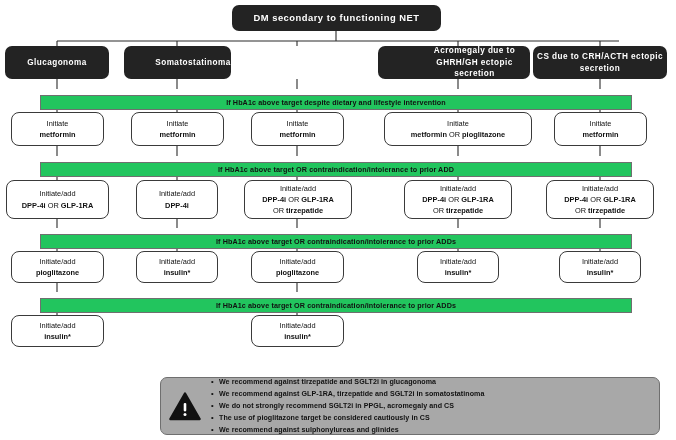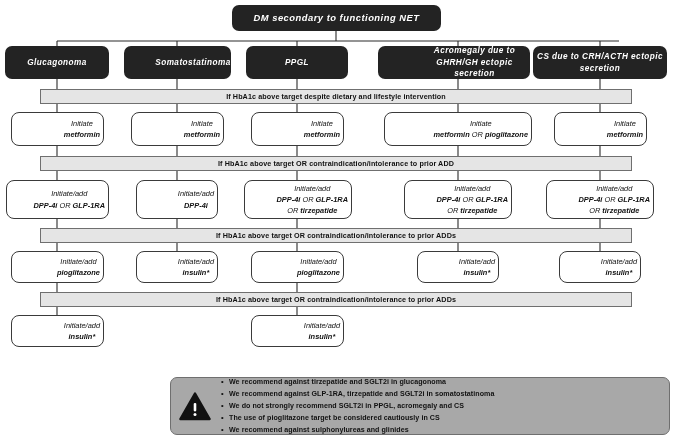--- a/index.html
+++ b/index.html
@@ -37,21 +37,20 @@
 
   
   .node {
     position: absolute;
     box-sizing: border-box;
     display: flex;
     align-items: center;
     justify-content: center;
     text-align: center;
     z-index: 2;
-    font-style: italic;
   }
 
   .node-dark {
     background: #232323;
     color: #ffffff;
     border-radius: 7px;
     font-size: 8.2px;
     font-weight: 700;
     letter-spacing: .45px;
     line-height: 1.45;
@@ -64,42 +63,42 @@
   }
 
   .node-white {
     background: #ffffff;
     color: #111111;
     border: 1.2px solid #3a3a3a;
     border-radius: 8px;
     font-size: 7.4px;
     line-height: 1.5;
     padding: 2px 3px;
-    justify-content: flex-end;
   }
 
   .node-white .l1 { font-weight: 400; display: block; }
   .node-white .l2 { font-weight: 700; display: block; }
   .node-white .l3 { font-weight: 700; display: block; }
   .node-white .reg { font-weight: 400; }
 
   
   .bar {
     position: absolute;
     box-sizing: border-box;
-    background: #e5e5e5;
+    background: #22c55e;
     border: 1px solid #6f6f6f;
     color: #111111;
     font-size: 7.2px;
     font-weight: 700;
     letter-spacing: .1px;
     display: flex;
     align-items: center;
     justify-content: center;
     z-index: 3;
+    margin-top: 6px;
   }
 
   
   .warnbox {
     position: absolute;
     box-sizing: border-box;
     background: #a8a8a8;
     border: 1px solid #6f6f6f;
     border-radius: 7px;
     display: flex;
@@ -199,23 +198,20 @@
   <div class="node node-dark node-title" style="left:232px; top:5px; width:209px; height:26px;">
     <span>DM secondary to functioning NET</span>
   </div>
 
   <div class="node node-dark" style="left:5px; top:46px; width:104px; height:33px;">
     <span>Glucagonoma</span>
   </div>
   <div class="node node-dark" style="left:124px; top:46px; width:107px; height:33px;padding-left:35px;">
     <span>Somatostatinoma</span>
   </div>
-  <div class="node node-dark" style="left:246px; top:46px; width:102px; height:33px;">
-    <span>PPGL</span>
-  </div>
   <div class="node node-dark" style="left:378px; top:46px; width:152px; height:33px;padding-left:45px;">
     <span>Acromegaly due to GHRH/GH ectopic secretion</span>
   </div>
   <div class="node node-dark" style="left:533px; top:46px; width:134px; height:33px;">
     <span>CS due to CRH/ACTH ectopic secretion</span>
   </div>
 
   <div class="bar" style="left:40px; top:89px; width:592px; height:15px;">
     <span>If HbA1c above target despite dietary and lifestyle intervention</span>
   </div>
@@ -334,21 +330,21 @@
       <span class="l2">insulin*</span>
     </span>
   </div>
   <div class="node node-white" style="left:251px; top:315px; width:93px; height:32px;">
     <span>
       <span class="l1">Initiate/add</span>
       <span class="l2">insulin*</span>
     </span>
   </div>
 
-  <div class="warnbox" style="left:170px; top:377px; width:500px; height:58px;">
+  <div class="warnbox" style="left:160px; top:377px; width:500px; height:58px;">
     <div class="warn-icon">
       <svg width="32" height="29" viewBox="0 0 32 29" aria-hidden="true">
         <path d="M16 1.5 L30.6 27 L1.4 27 Z" fill="#111111" stroke="#111111" stroke-width="2.4" stroke-linejoin="round"></path>
         <rect x="14.7" y="11" width="2.6" height="8.4" rx="1.1" fill="#ffffff"></rect>
         <circle cx="16" cy="22.4" r="1.5" fill="#ffffff"></circle>
       </svg>
     </div>
     <ul class="warn-list">
       <li>We recommend against tirzepatide and SGLT2i in glucagonoma</li>
       <li>We recommend against GLP-1RA, tirzepatide and SGLT2i in somatostatinoma</li>

